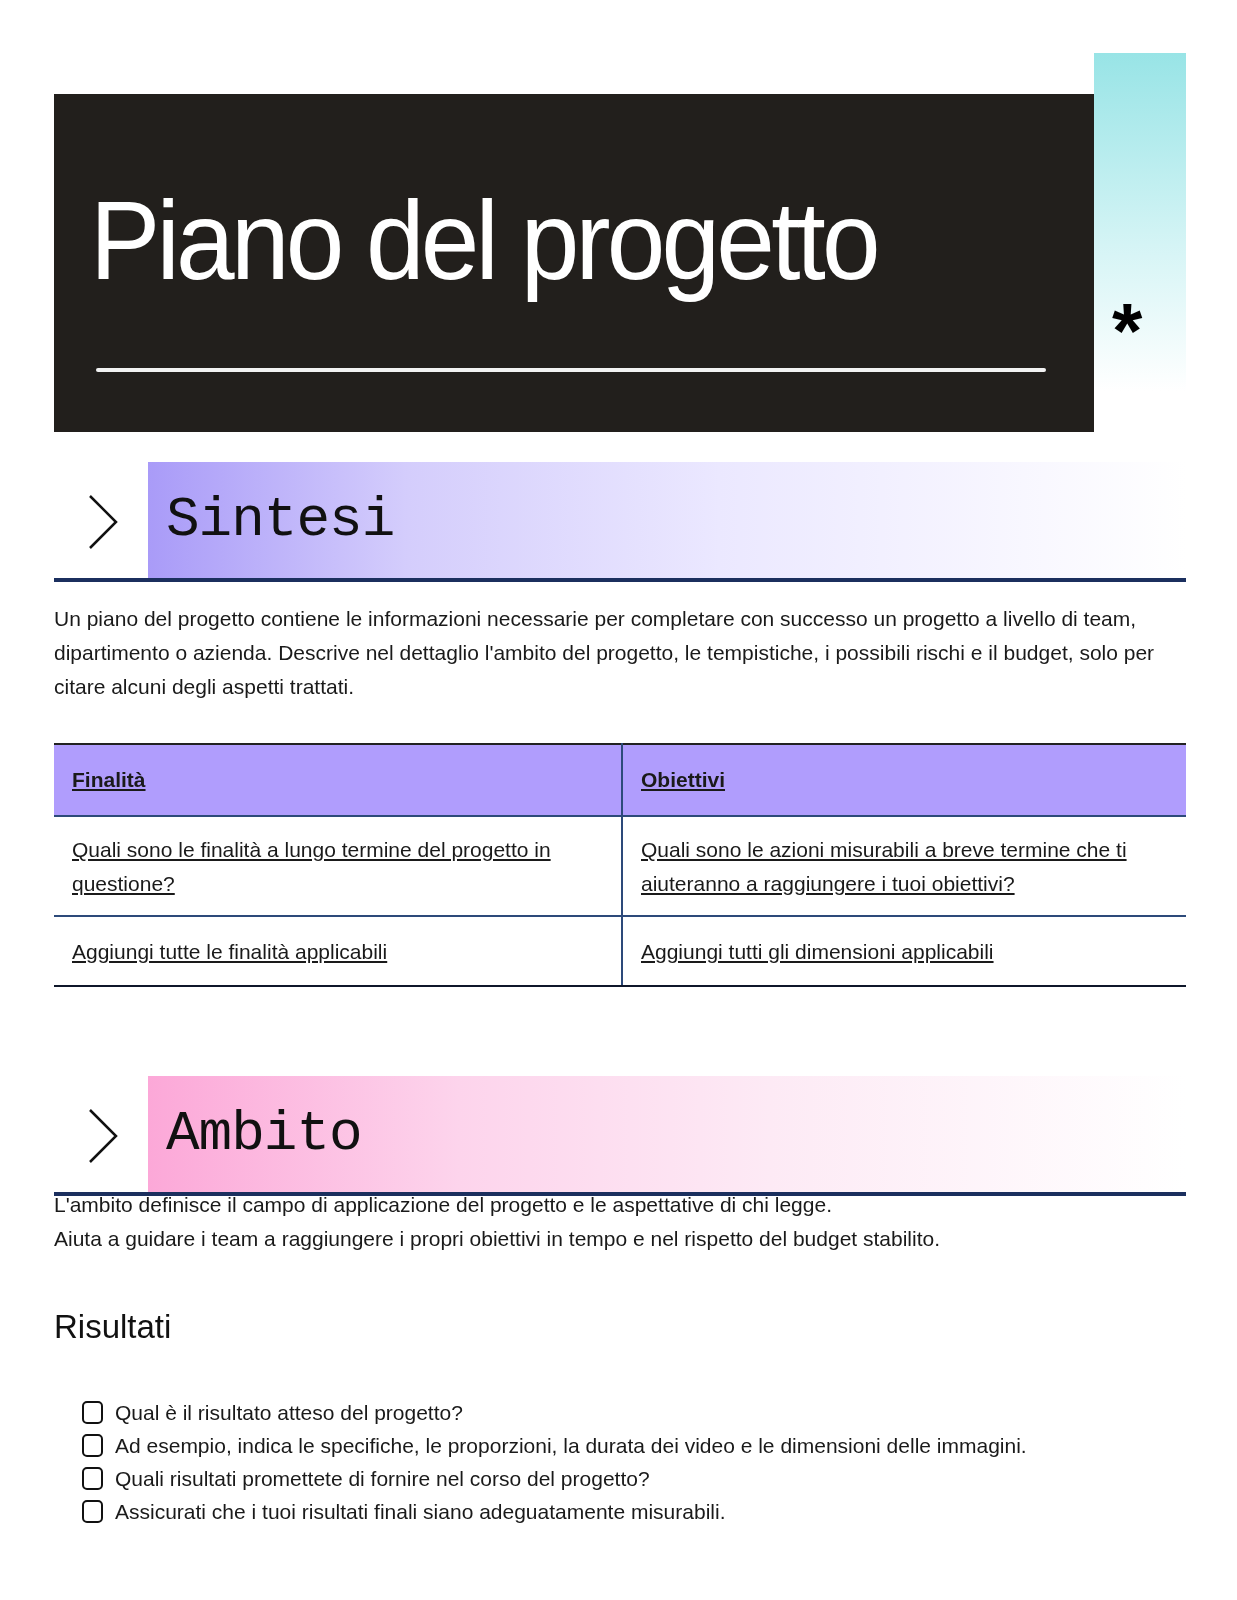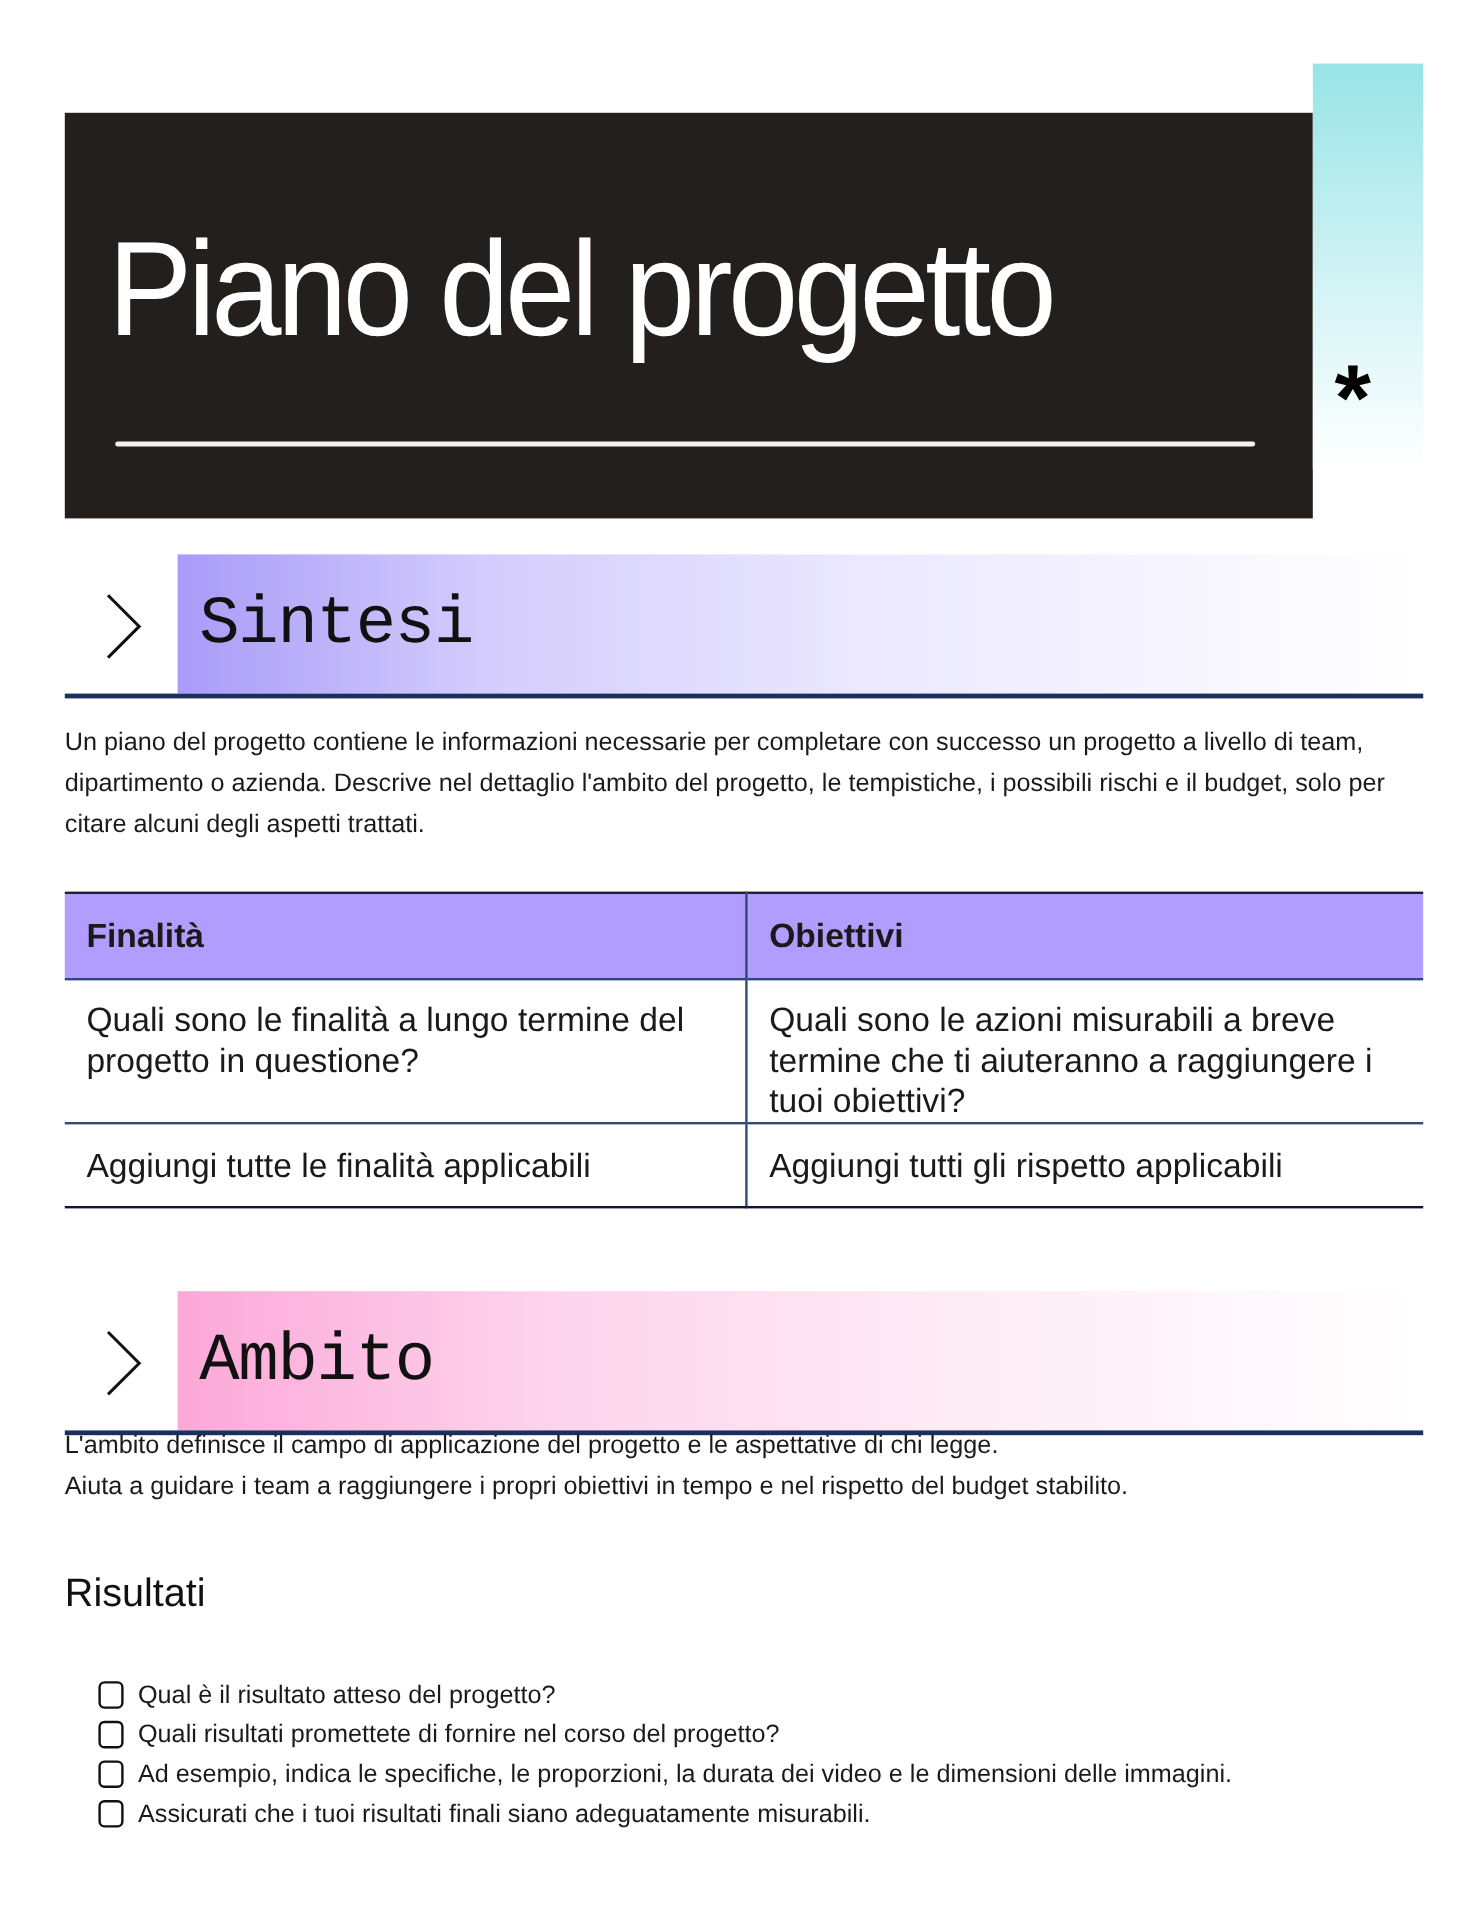--- a/index.html
+++ b/index.html
@@ -10,21 +10,21 @@
   .accent-strip { position:absolute; left:1094px; top:53px; width:92px; height:338px; background:linear-gradient(to bottom,#98e4e6 0%,#d8f5f6 60%,#ffffff 100%); }
   .asterisk { position:absolute; left:1112px; top:292px; font-size:78px; font-weight:bold; color:#000; line-height:1; }
   .section-head { position:absolute; left:54px; width:1132px; height:144px;font-family:Liberation Mono, monospace; }
   .section-head .chev { position:absolute; left:30px; top:30px; width:40px; height:60px; }
   .section-head .band { position:absolute; left:94px; top:0; width:1038px; height:116px; }
   .section-head .label { position:absolute; left:112px; top:22px; font-size:56px; color:#111; letter-spacing:-1px; line-height:1.3; }
   .section-head .rule { position:absolute; left:0; top:116px; width:1132px; height:4px; background:#1b2f5e; }
   .band-purple { background:linear-gradient(to right,#a99bf8 0%,#d4cdfc 25%,#ebe8ff 55%,#ffffff 100%); }
   .band-pink { background:linear-gradient(to right,#fca8d8 0%,#fdd4ec 30%,#fdeaf5 60%,#ffffff 100%); }
   .para { position:absolute; left:54px; width:1132px; font-size:21px; line-height:34px; color:#1a1a1a; }
-  table.goals { position:absolute; left:54px; top:743px; width:1132px; border-collapse:collapse; font-size:28px; }
+  table.goals { position:absolute; left:54px; top:743px; width:1132px; border-collapse:collapse; font-size:21px;text-decoration:underline; }
   table.goals th, table.goals td { text-align:left; vertical-align:top; padding:0 18px; }
   table.goals th { background:#b09dfd; height:70px; vertical-align:middle; font-weight:bold; border-top:2px solid #222; border-bottom:2px solid #2d4a7a; }
   table.goals td { line-height:34px; color:#1a1a1a; }
   table.goals tr.r1 td { height:100px; padding-top:16px; box-sizing:border-box; border-bottom:2px solid #2d4a7a; }
   table.goals tr.r2 td { height:70px; padding-top:18px; box-sizing:border-box; border-bottom:2px solid #0f172a; }
   table.goals .col1 { width:531px; border-right:2px solid #2d4a7a; }
   .subhead { position:absolute; left:54px; top:1308px; font-size:33px; color:#111; }
   ul.checklist { position:absolute; left:66px; top:1380px; margin:16px; padding:0; list-style:none; }
   ul.checklist li { height:33px; display:flex; align-items:center; font-size:21px; }
   .box { width:17px; height:19px; border:2.5px solid #111; border-radius:5px; margin-right:12px; flex-shrink:0; }
@@ -56,21 +56,21 @@
       <th>Obiettivi</th>
     </tr>
   </thead>
   <tbody>
     <tr class="r1">
       <td class="col1">Quali sono le finalità a lungo termine del progetto in questione?</td>
       <td>Quali sono le azioni misurabili a breve termine che ti aiuteranno a raggiungere i tuoi obiettivi?</td>
     </tr>
     <tr class="r2">
       <td class="col1">Aggiungi tutte le finalità applicabili</td>
-      <td>Aggiungi tutti gli rispetto applicabili</td>
+      <td>Aggiungi tutti gli dimensioni applicabili</td>
     </tr>
   </tbody>
 </table>
 
 <div class="section-head" style="top:1076px;">
   <svg class="chev" viewBox="0 0 40 60">
       <polyline points="6,4 32,30 6,56" fill="none" stroke="#111" stroke-width="2.5"></polyline>
     </svg>
   <div class="band band-pink"></div>
   <div class="label">Ambito</div>
@@ -83,23 +83,23 @@
 
 <div class="subhead">Risultati</div>
 
 <ul class="checklist">
   <li>
     <span class="box"></span>
     <span>Qual è il risultato atteso del progetto?</span>
   </li>
   <li>
     <span class="box"></span>
-    <span>Quali risultati promettete di fornire nel corso del progetto?</span>
+    <span>Ad esempio, indica le specifiche, le proporzioni, la durata dei video e le dimensioni delle immagini.</span>
   </li>
   <li>
     <span class="box"></span>
-    <span>Ad esempio, indica le specifiche, le proporzioni, la durata dei video e le dimensioni delle immagini.</span>
+    <span>Quali risultati promettete di fornire nel corso del progetto?</span>
   </li>
   <li>
     <span class="box"></span>
     <span>Assicurati che i tuoi risultati finali siano adeguatamente misurabili.</span>
   </li>
 </ul>
 
 </body></html>

